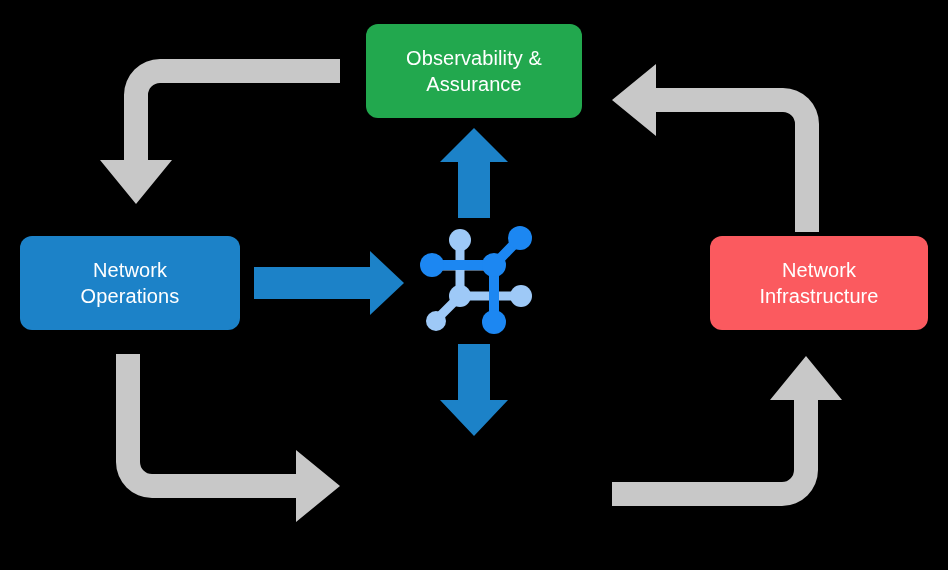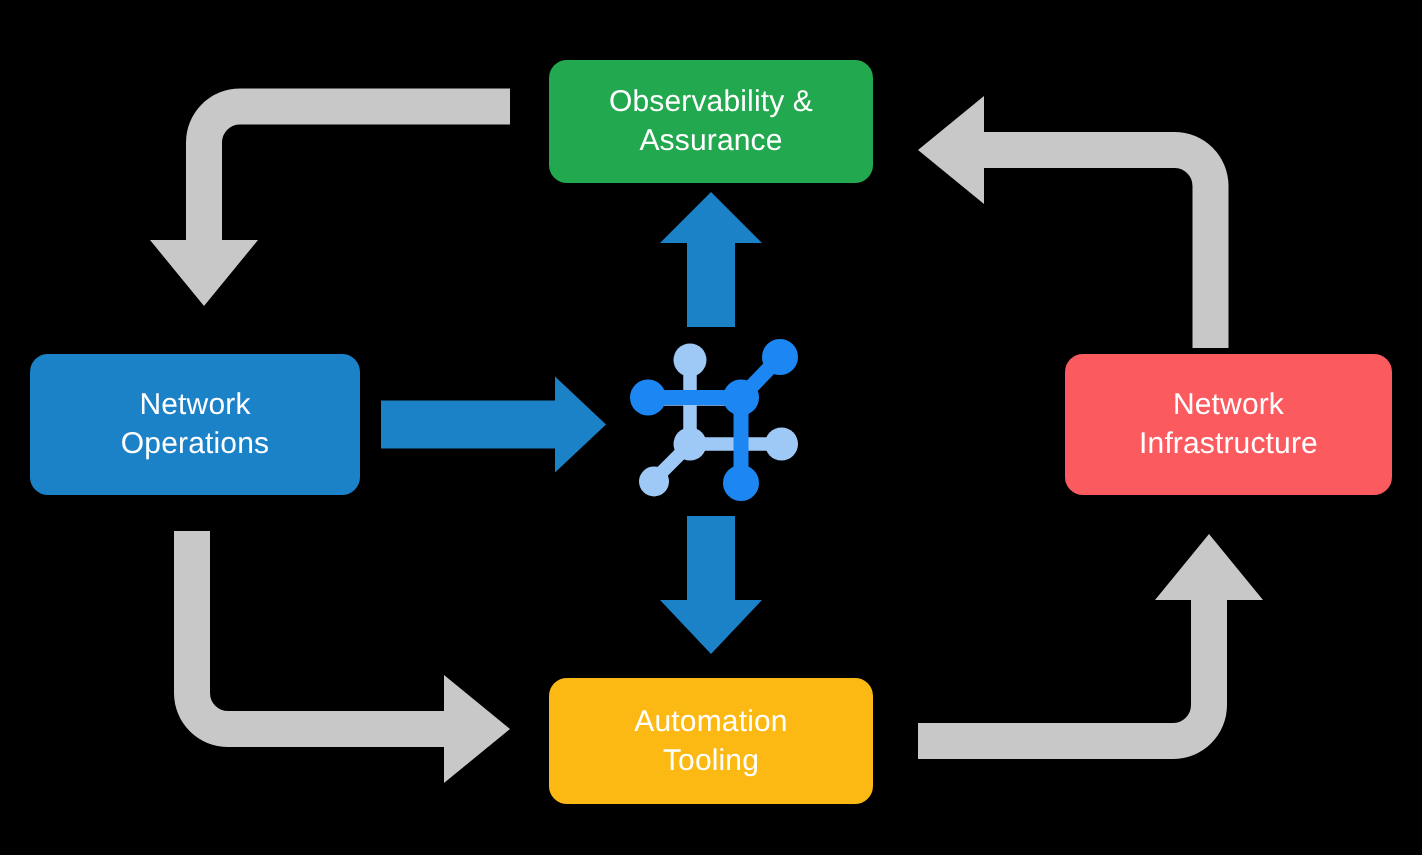--- a/index.html
+++ b/index.html
@@ -25,21 +25,21 @@
     color: #ffffff;
     font-size: 20px;
     line-height: 1.32;
     font-weight: 400;
     letter-spacing: 0.1px;
     box-sizing: border-box;
     padding: 6px 10px;
     white-space: pre-line;
   }
   #box-observability {
-    left: 366px; top: 40px; width: 216px; height: 82px;
+    left: 366px; top: 24px; width: 216px; height: 94px;
     background: #22a84e;
   }
   #box-netops {
     left: 20px; top: 236px; width: 220px; height: 94px;
     background: #1c82c8;
   }
   #box-netinfra {
     left: 710px; top: 236px; width: 218px; height: 94px;
     background: #fb5a5f;
   }
@@ -121,16 +121,14 @@
 
   <div class="node-box" id="box-observability">Observability &amp;
 Assurance</div>
 
   <div class="node-box" id="box-netops">Network
 Operations</div>
 
   <div class="node-box" id="box-netinfra">Network
 Infrastructure</div>
 
-  <div class="node-box" id="box-automation">Automation
-Tooling</div>
 
 </div>
 
 </body></html>

